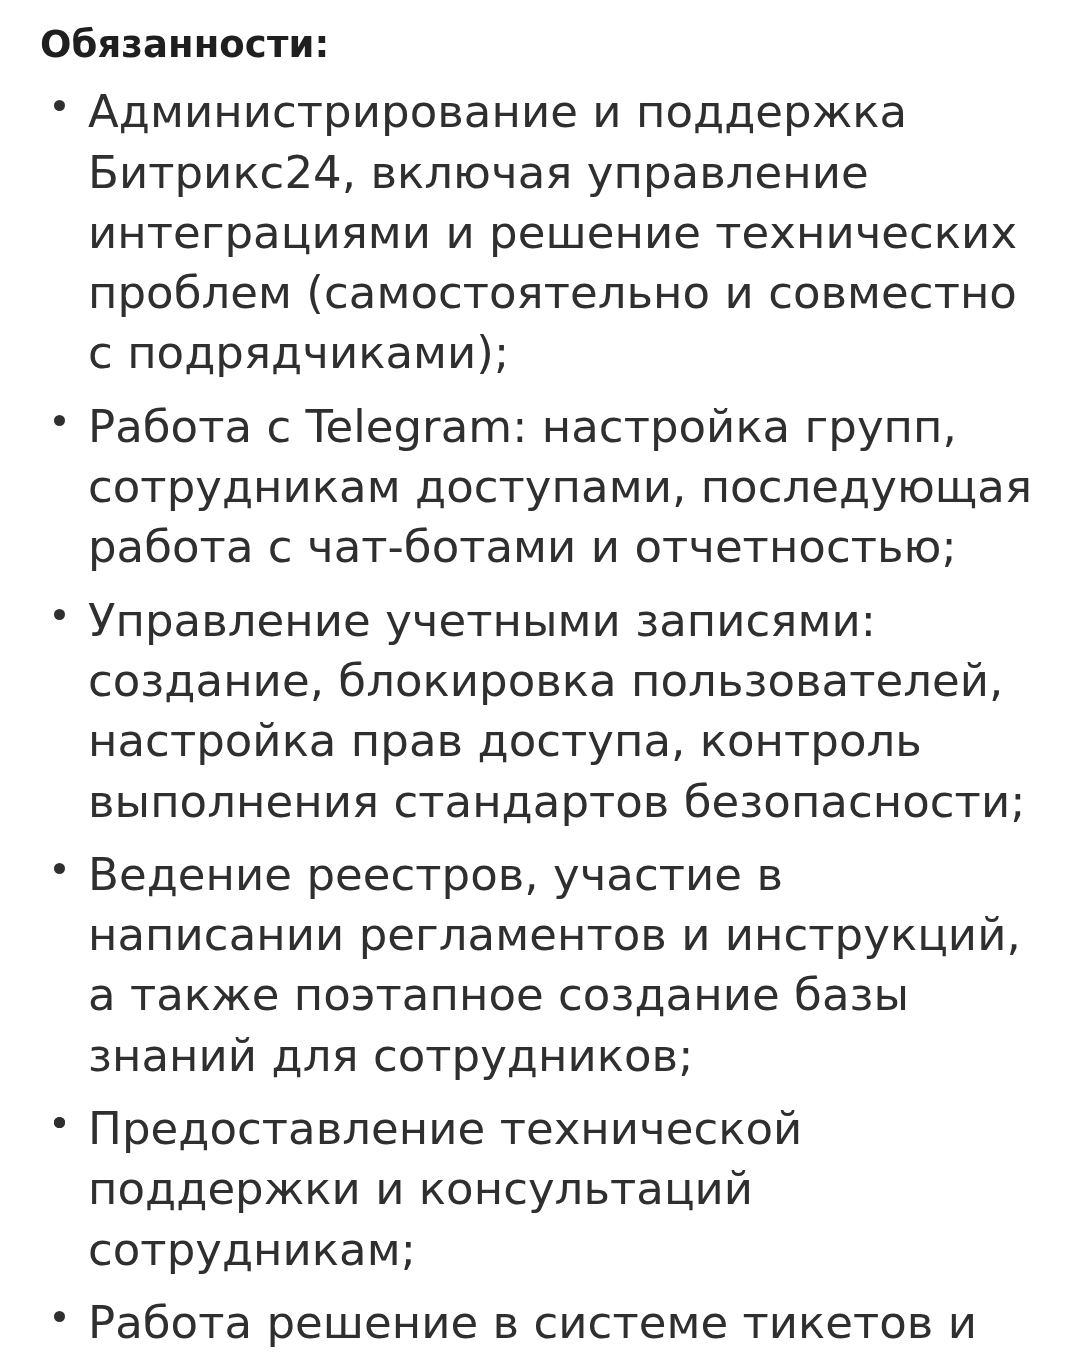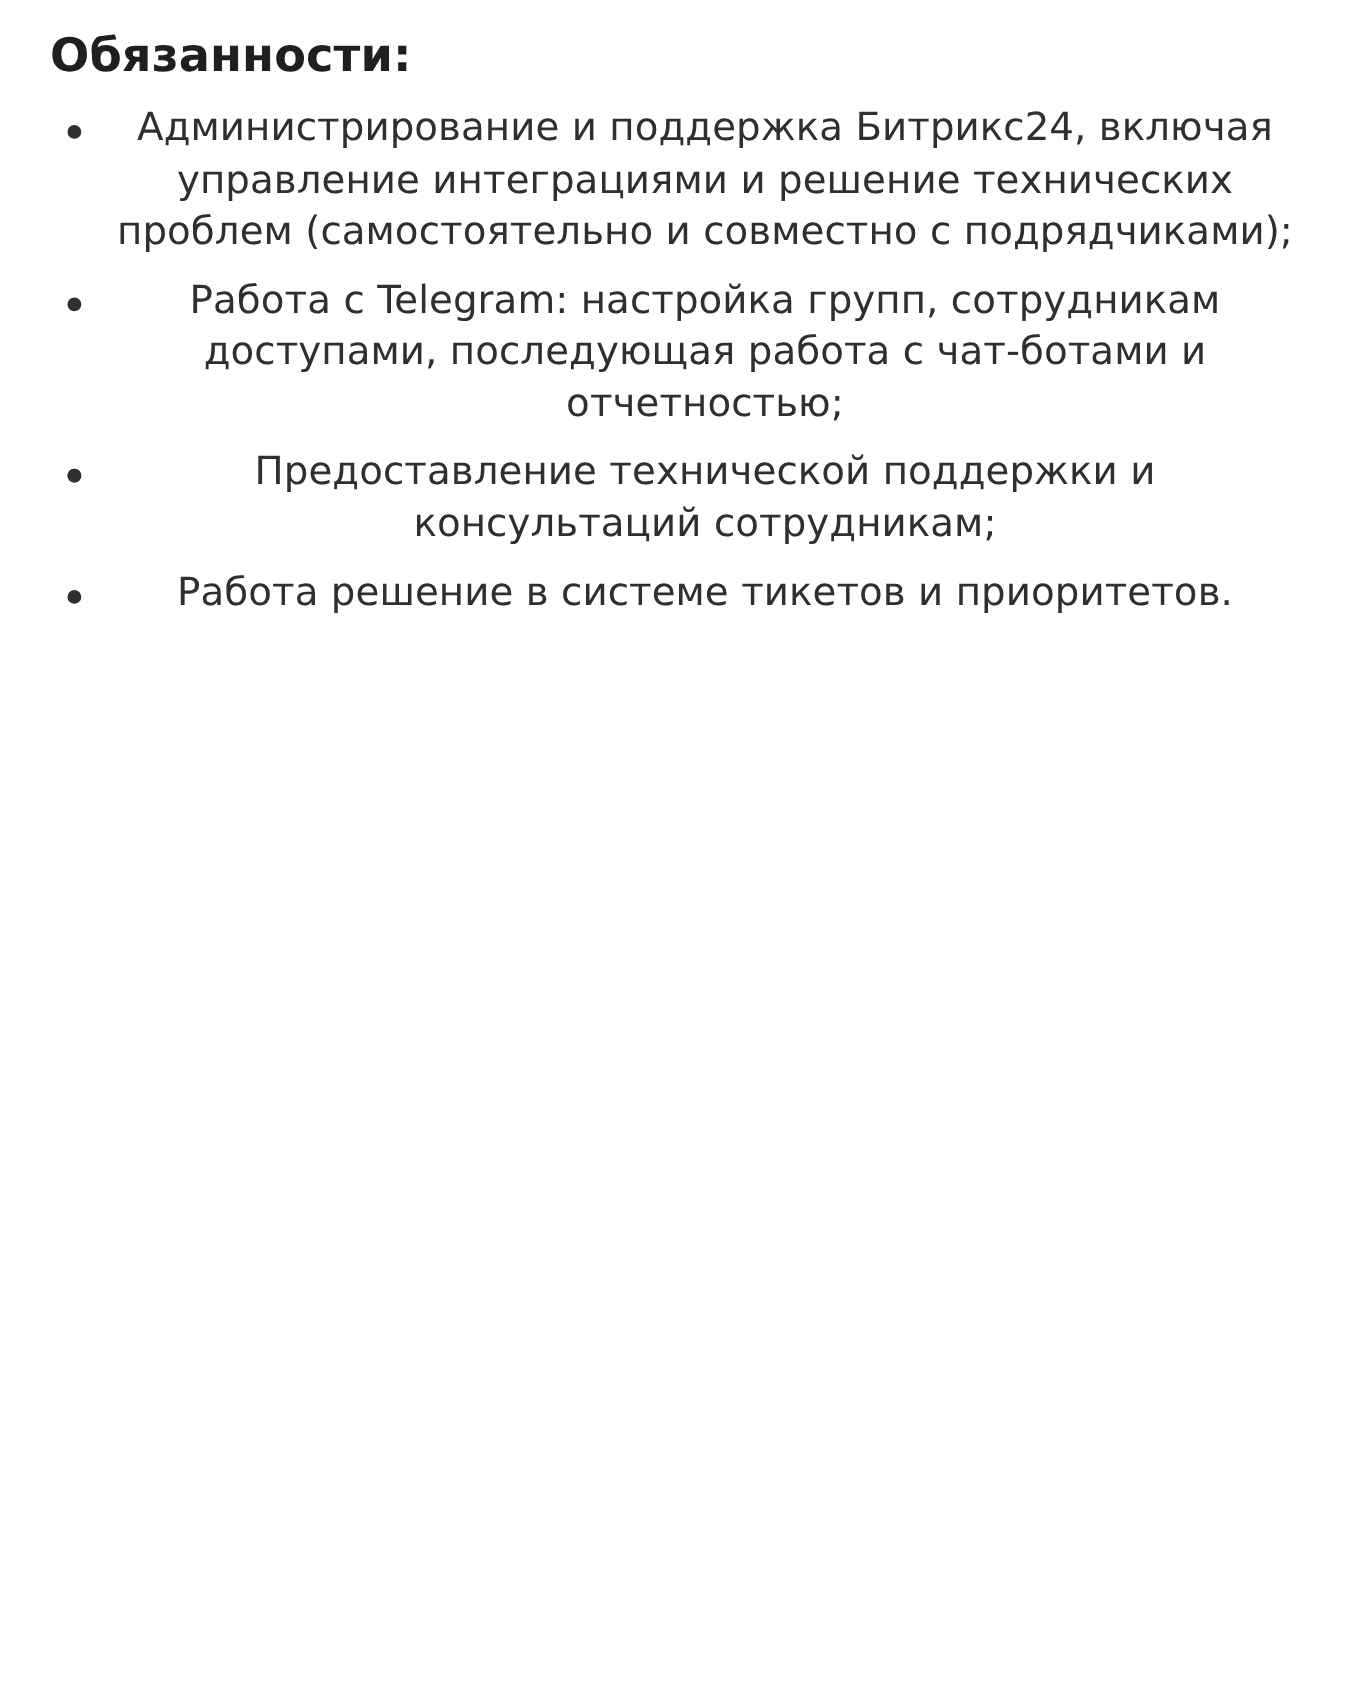--- a/index.html
+++ b/index.html
@@ -31,25 +31,24 @@
   }
   ul.duties {
     list-style: none;
     margin: 0;
     padding: 0;
   }
   ul.duties > li {
     position: relative;
     padding-left: 48px;
     margin: 0 0 13px 0;
-    font-size: 31px;
+    font-size: 45px;
     line-height: 1.34;
     color: #2f2f2f;
     letter-spacing: 0.05px;
-    text-align: center;
   }
   ul.duties > li:last-child {
     margin-bottom: 0;
   }
   ul.duties > li .bullet {
     position: absolute;
     left: 14px;
     top: 18px;
     width: 11px;
     height: 11px;
@@ -68,20 +67,28 @@
     <li>
       <span class="bullet"></span>
       <span>Администрирование и поддержка Битрикс24, включая управление интеграциями и решение технических проблем (самостоятельно и совместно с подрядчиками);</span>
     </li>
     <li>
       <span class="bullet"></span>
       <span>Работа с Telegram: настройка групп, сотрудникам доступами, последующая работа с чат-ботами и отчетностью;</span>
     </li>
     <li>
       <span class="bullet"></span>
+      <span>Управление учетными записями: создание, блокировка пользователей, настройка прав доступа, контроль выполнения стандартов безопасности;</span>
+    </li>
+    <li>
+      <span class="bullet"></span>
+      <span>Ведение реестров, участие в написании регламентов и инструкций, а также поэтапное создание базы знаний для сотрудников;</span>
+    </li>
+    <li>
+      <span class="bullet"></span>
     </li>
     <li>
       <span class="bullet"></span>
       <span>Предоставление технической поддержки и консультаций сотрудникам;</span>
     </li>
     <li>
       <span class="bullet"></span>
       <span>Работа решение в системе тикетов и приоритетов.</span>
     </li>
   </ul>

